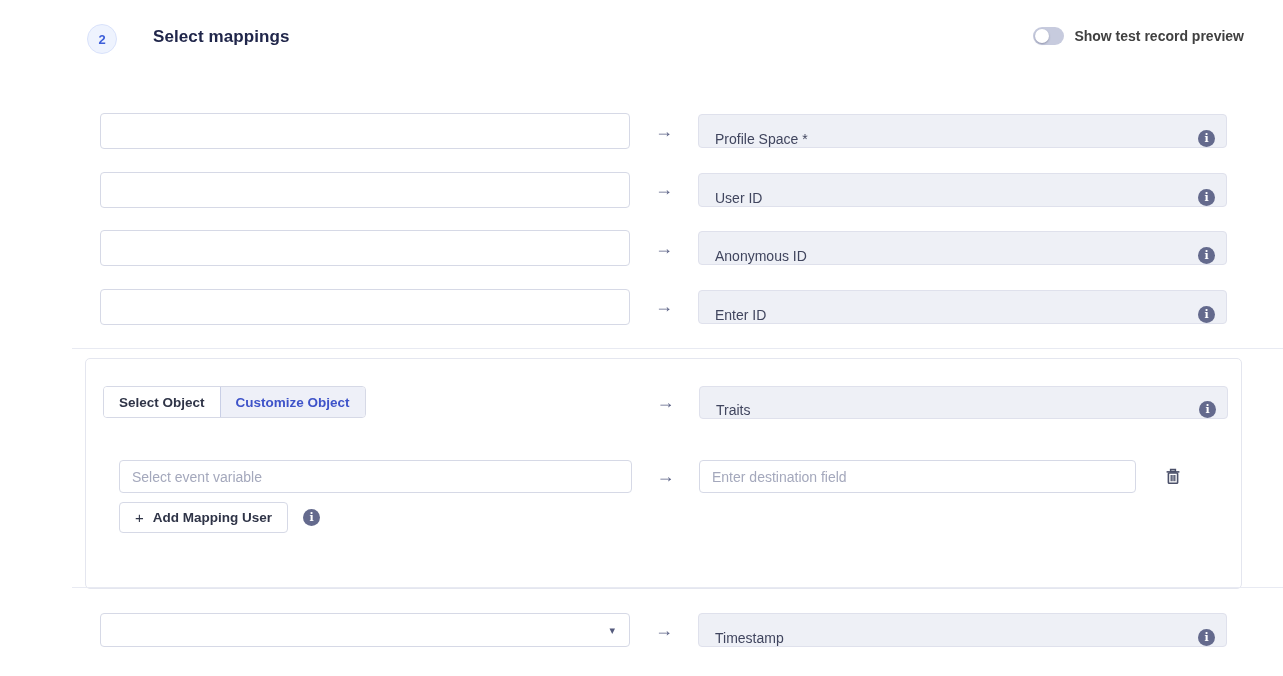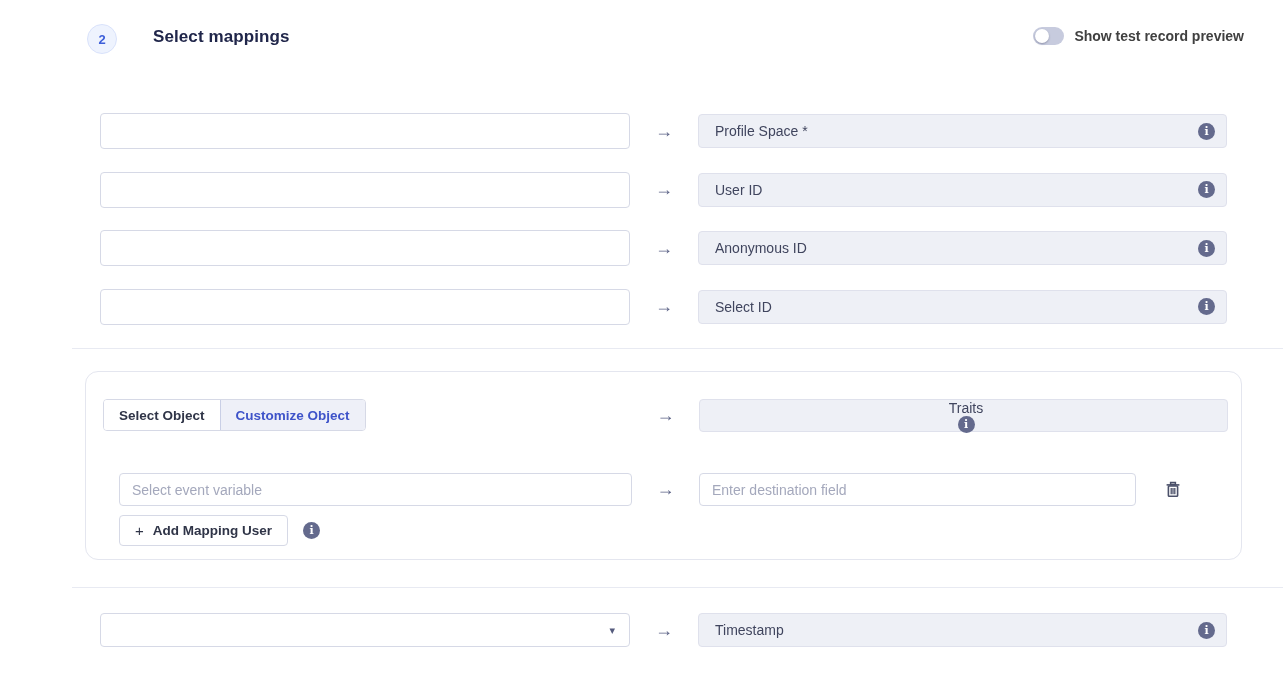--- a/index.html
+++ b/index.html
@@ -61,63 +61,63 @@
     outline: none;
   }
   .src-input::placeholder { color: #a4a8bc; }
   .arrow-cell {
     width: 68px; display: flex; align-items: center; justify-content: center;
     color: #5e6588; font-size: 18px; flex: 0 0 auto;
   }
   .dest-field {
     width: 529px; height: 34px;
     background: #eef0f6; border: 1px solid #dfe1ec; border-radius: 4px;
-    display: flex; align-items: center; justify-content: space-between;
+    display: flex; align-items: flex-end; justify-content: space-between;
     padding: 0 11px 0 16px;
     font-size: 14px; color: #40455e;
   }
   .info-icon {
     width: 17px; height: 17px; border-radius: 50%;
     background: #646a8d; color: #ffffff;
     font-family: "DejaVu Serif", serif; font-weight: 700; font-size: 11px;
     display: flex; align-items: center; justify-content: center;
     cursor: pointer; flex: 0 0 auto;
   }
 
   .divider {
     position: absolute; left: 72px; right: 0; height: 1px;
     background: #e8eaf2;
   }
   .divider-1 { top: 348px; }
   .divider-2 { top: 587px; }
 
   
   .traits-box {
-    position: absolute; left: 85px; top: 371px;
-    width: 1157px; height: 189px;
-    border: 1px solid #e4e6ef; border-radius: 13px;
+    position: absolute; left: 85px; top: 358px;
+    width: 1157px; height: 231px;
+    border: 1px solid #e4e6ef; border-radius: 5px;
     background: #ffffff;
   }
   .tab-group {
     position: absolute; left: 17px; top: 27px;
     display: inline-flex; border-radius: 4px; overflow: hidden;
     border: 1px solid #d6d9e6;
   }
   .tab-btn {
     height: 30px; padding: 0 15px;
     display: flex; align-items: center;
     background: #ffffff; color: #2f3447;
     font-size: 13.5px; font-weight: 700; cursor: pointer;
     border: none; font-family: "Liberation Sans", sans-serif;
   }
   .tab-btn.active {
     background: #eef0f8; color: #3e53c9;
     border-left: 1px solid #c9cfe6;
   }
-  .traits-dest { position: absolute; left: 613px; top: 27px; width: 529px; height: 33px; flex-direction: column; }
+  .traits-dest { position: absolute; left: 613px; top: 27px; width: 529px; height: 33px; }
   .traits-arrow {
     position: absolute; left: 546px; top: 27px; width: 67px; height: 33px;
     display: flex; align-items: center; justify-content: center;
     color: #5e6588; font-size: 18px;
   }
   .inner-row {
     position: absolute; left: 33px; top: 101px;
     display: flex; align-items: center;
   }
   .inner-src { width: 513px; height: 33px; }
@@ -201,21 +201,21 @@
       <div class="dest-field">
         <span>Anonymous ID</span>
         <span class="info-icon">i</span>
       </div>
     </div>
 
     <div class="map-row">
       <input class="src-input" type="text" style="">
       <div class="arrow-cell">→</div>
       <div class="dest-field">
-        <span>Select ID</span>
+        <span>Enter ID</span>
         <span class="info-icon">i</span>
       </div>
     </div>
 
   </div>
 
   <div class="divider divider-1"></div>
 
   <div class="traits-box">
 

